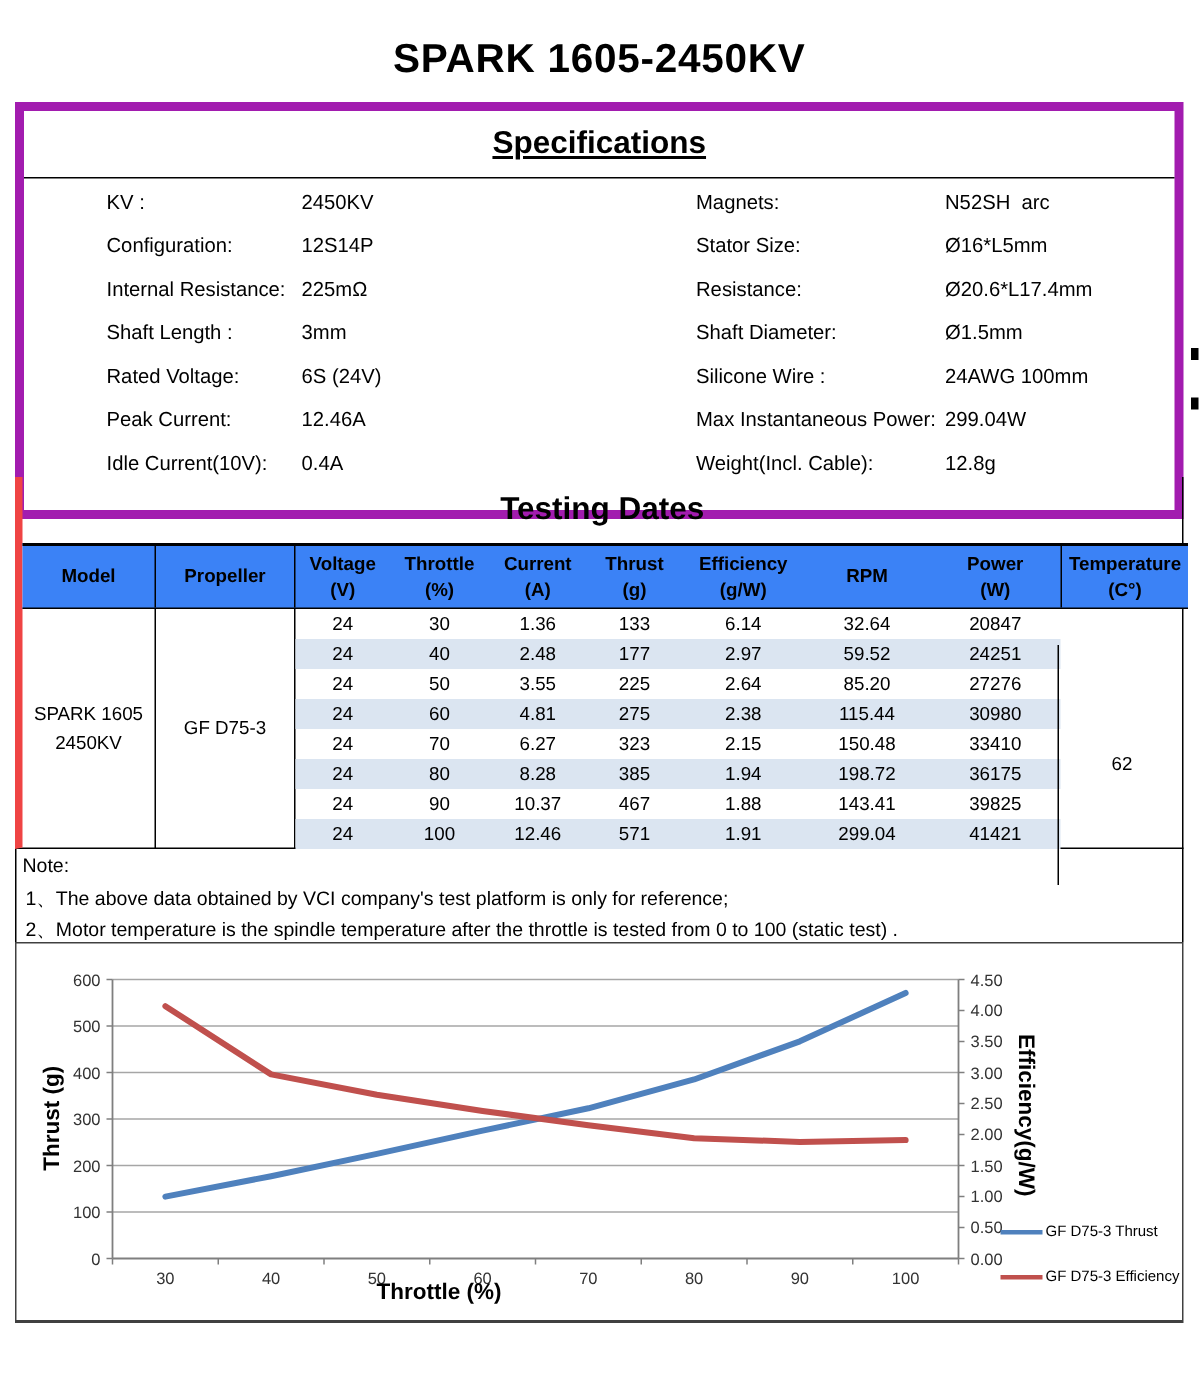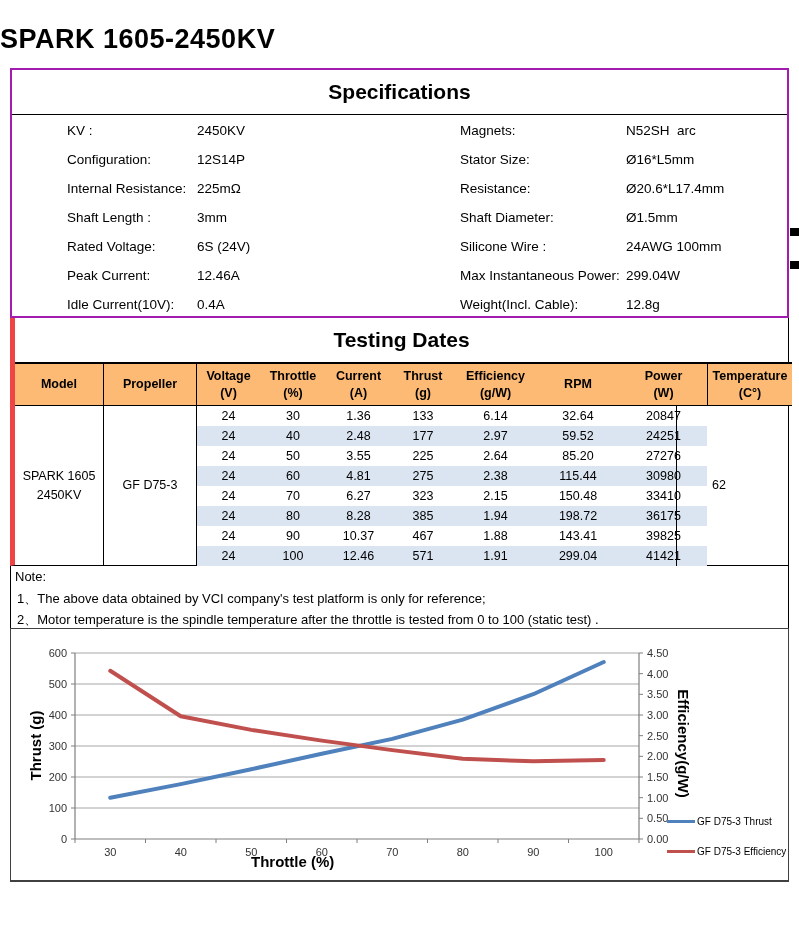--- a/index.html
+++ b/index.html
@@ -1,53 +1,53 @@
 <!DOCTYPE html>
 <html><head>
 <meta charset="utf-8">
 <style>
   html,body{margin:0;padding:0;}
   body{width:799px;height:925px;position:relative;background:#fff;
        font-family:"Liberation Sans","DejaVu Sans",sans-serif;color:#000;overflow:hidden;}
 
-  .page-title{position:absolute;top:24px;left:0;width:799px;
+  .page-title{position:absolute;top:24px;left:0;width:799px;text-align:center;
               font-size:27px;font-weight:bold;letter-spacing:.5px;}
 
   .box{position:absolute;left:10px;width:779px;box-sizing:border-box;}
   .section-heading{height:44px;line-height:44px;text-align:center;font-size:21px;font-weight:bold;}
 
   
-  #spec-box{top:68px;height:250px;border:2px solid #a21caf;}
+  #spec-box{top:68px;height:278px;border:6px solid #a21caf;text-decoration:underline;}
   #spec-box .section-heading{border-bottom:1px solid #000;}
   .spec-rows{position:absolute;top:46px;left:0;right:0;}
   .spec-row{position:relative;height:29px;}
   .spec-row span{position:absolute;line-height:29px;font-size:13.5px;white-space:pre;}
   .sl{left:55px}.sv{left:185px}.rl{left:448px}.rv{left:614px}
   .stub{position:absolute;left:778px;width:10px;height:8px;background:#000;}
   .stub1{top:158px}.stub2{top:191px}
 
   
   #test-box{top:318px;height:248px;border-left:5px solid #ef4444;border-right:1px solid #000;border-bottom:1px solid #000;}
   .thead{position:absolute;top:44px;left:0;width:777px;height:44px;display:grid;
          grid-template-columns:88px 93px 64px 66px 65px 64px 81px 84px 87px 85px;
-         background:#fdba74;border-top:2px solid #000;border-bottom:1px solid #000;box-sizing:border-box;}
+         background:#3b82f6;border-top:2px solid #000;border-bottom:1px solid #000;box-sizing:border-box;}
   .hc{display:flex;flex-direction:column;justify-content:center;align-items:center;
       font-weight:bold;font-size:12.5px;line-height:1.3;text-align:center;}
   .b-l{border-left:1px solid #000;box-sizing:border-box;}
   .tbody{position:absolute;top:88px;left:0;width:777px;height:160px;}
   .tcell{position:absolute;top:0;height:160px;display:flex;flex-direction:column;
          justify-content:center;align-items:center;font-size:12.5px;line-height:1.55;}
   .cell-model{left:0;width:88px;}
   .cell-prop{left:88px;width:93px;}
   .num-block{position:absolute;left:181px;top:0;width:511px;height:160px;border-left:1px solid #000;box-sizing:border-box;}
   .num-row{display:flex;height:20px;align-items:center;}
   .num-row:nth-child(even){background:#dbe5f1;}
   .num-row span{display:block;text-align:center;font-size:12.5px;}
   .c0{width:63px}.c1{width:66px}.c2{width:65px}.c3{width:64px}.c4{width:81px}.c5{width:84px}.c6{width:87px}
-  .cell-temp{left:661px;width:85px;}
+  .cell-temp{left:690px;width:85px;margin-top:24px;}
 
   
   #note-box{top:566px;height:62px;border-left:1px solid #000;border-right:1px solid #000;font-size:13px;}
   .note-title{position:absolute;top:3px;left:4px;}
   .note-l1{position:absolute;top:24px;left:6px;}
   .note-l2{position:absolute;top:45px;left:6px;}
 
   
   #chart-box{top:628px;height:254px;border:1px solid #404040;border-bottom:2px solid #404040;}
   #chart-svg{position:absolute;left:0;top:0;}

